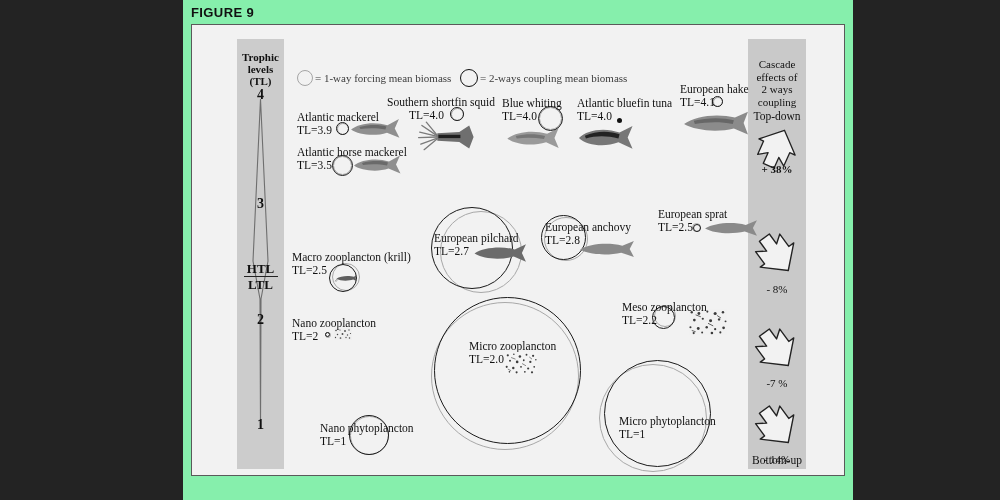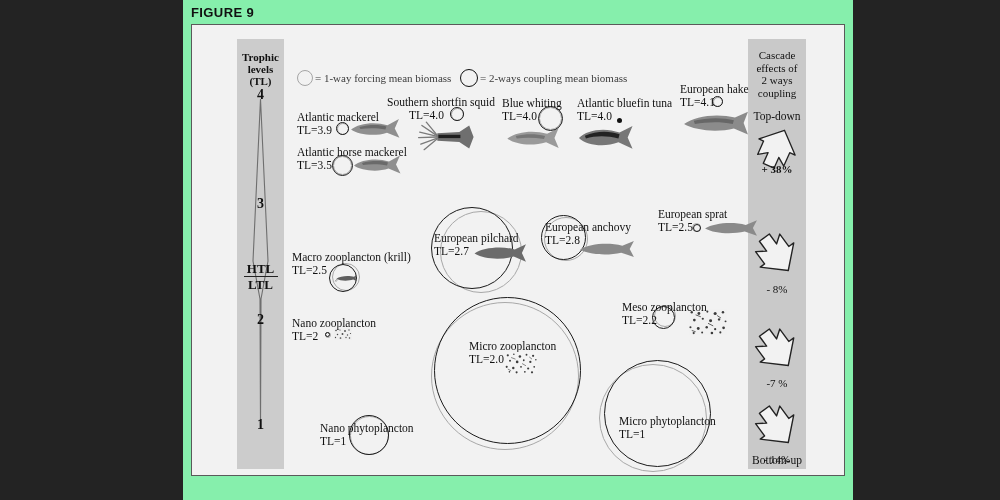--- a/index.html
+++ b/index.html
@@ -82,21 +82,21 @@
 
   
   .plk{position:absolute;z-index:1;overflow:hidden;}
 
   
   #cascade{
     position:absolute;left:556px;top:14px;width:58px;height:430px;
     background:#c9c9c9;
   }
   #cascade .chdr{
-    text-align:center;font-size:11px;color:#111;line-height:12.5px;padding-top:10px;
+    text-align:center;font-size:11px;color:#111;line-height:12.5px;padding-top:19px;
   }
   .cband{position:absolute;width:100%;text-align:center;}
   .cband .pct{font-size:11px;color:#111;}
   .cstrong{
     position:absolute;width:100%;text-align:center;
     font-weight:normal;font-size:11.5px;color:#111;
   }
   #td-lab{top:71px;}
   #bu-lab{top:415px;}
   .arrowbox{position:absolute;left:50%;transform:translateX(-50%);}

